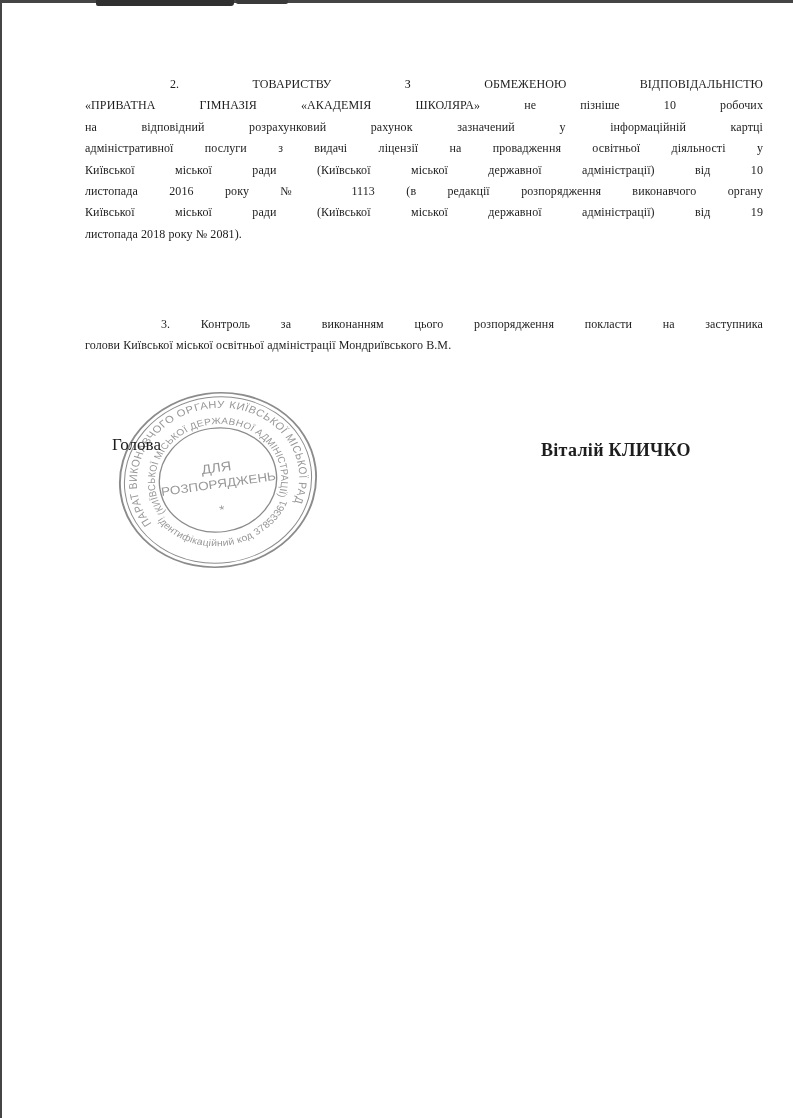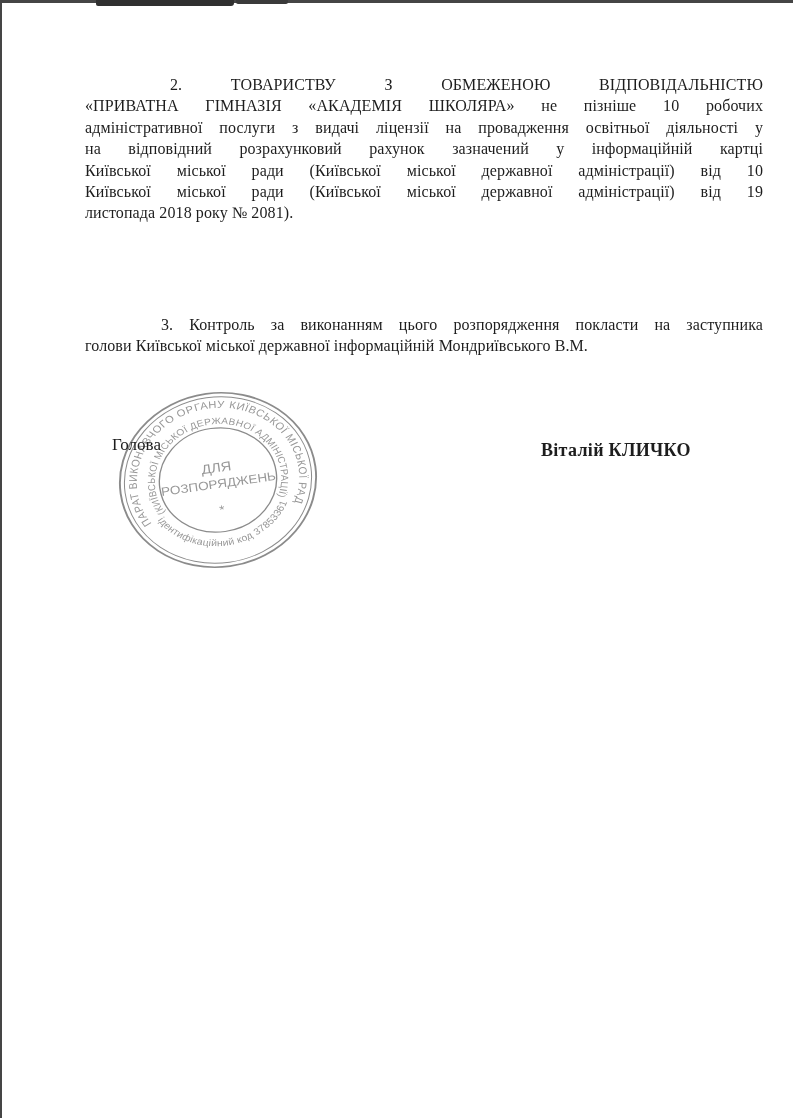--- a/index.html
+++ b/index.html
@@ -12,21 +12,21 @@
     color:var(--text,#1d1d1d);
   }
   
   .edge-top{position:absolute;top:0;left:0;width:793px;height:3px;background:var(--scan-edge,#474747);}
   .edge-top-blob{position:absolute;top:0;left:96px;width:138px;height:6px;background:#303030;border-radius:0 0 3px 2px;}
   .edge-top-blob2{position:absolute;top:0;left:236px;width:52px;height:4px;background:#3a3a3a;border-radius:0 0 2px 2px;}
   .edge-left{position:absolute;top:0;left:0;width:2px;height:1118px;background:var(--scan-edge,#454545);}
   
   .para{
     position:absolute;left:85px;width:678px;
-    font-size:16px;line-height:21.4px;
+    font-size:12px;line-height:21.4px;
     letter-spacing:.1px;
   }
   .para .line{text-align:justify;text-align-last:justify;white-space:normal;}
   .para .line.last{text-align-last:left;font-family:Liberation Serif, serif;}
   .p2{top:74px;}
   .p2 .line:first-child{padding-left:85px;}
   .p3{top:314px;}
   .p3 .line:first-child{padding-left:76px;}
   
   .sig-title{position:absolute;left:112px;top:435px;font-size:17px;z-index:3;}
@@ -43,30 +43,31 @@
 <body>
 
 <div class="edge-top"></div>
 <div class="edge-top-blob"></div>
 <div class="edge-top-blob2"></div>
 <div class="edge-left"></div>
 
 <div class="para p2">
     <div class="line">2. ТОВАРИСТВУ З ОБМЕЖЕНОЮ ВІДПОВІДАЛЬНІСТЮ</div>
     <div class="line">«ПРИВАТНА ГІМНАЗІЯ «АКАДЕМІЯ ШКОЛЯРА» не пізніше 10 робочих</div>
+    <div class="line">на відповідний розрахунковий рахунок зазначений у інформаційній картці</div>
     <div class="line">адміністративної послуги з видачі ліцензії на провадження освітньої діяльності у</div>
-    <div class="line">на відповідний розрахунковий рахунок зазначений у інформаційній картці</div>
     <div class="line">Київської міської ради (Київської міської державної адміністрації) від 10</div>
+    <div class="line">листопада 2016 року № 1113 (в редакції розпорядження виконавчого органу</div>
     <div class="line">Київської міської ради (Київської міської державної адміністрації) від 19</div>
     <div class="line last">листопада 2018 року № 2081).</div>
   </div>
 
 <div class="para p3">
     <div class="line">3. Контроль за виконанням цього розпорядження покласти на заступника</div>
-    <div class="line last">голови Київської міської державної інформаційній Мондриївського В.М.</div>
+    <div class="line last">голови Київської міської освітньої адміністрації Мондриївського В.М.</div>
   </div>
 
 <div class="sig-title">Голова</div>
 <div class="sig-name">Віталій КЛИЧКО</div>
 
 <svg class="stamp" viewBox="0 0 208 182" xmlns="http://www.w3.org/2000/svg" aria-hidden="true">
   <g transform="translate(104,91) rotate(-8) scale(1.13 1)">
     <circle class="ring" r="87" stroke-width="1.7"></circle>
     <circle class="ring" r="83" stroke-width="0.9"></circle>
     <circle class="ring" r="52" stroke-width="1.2"></circle>

